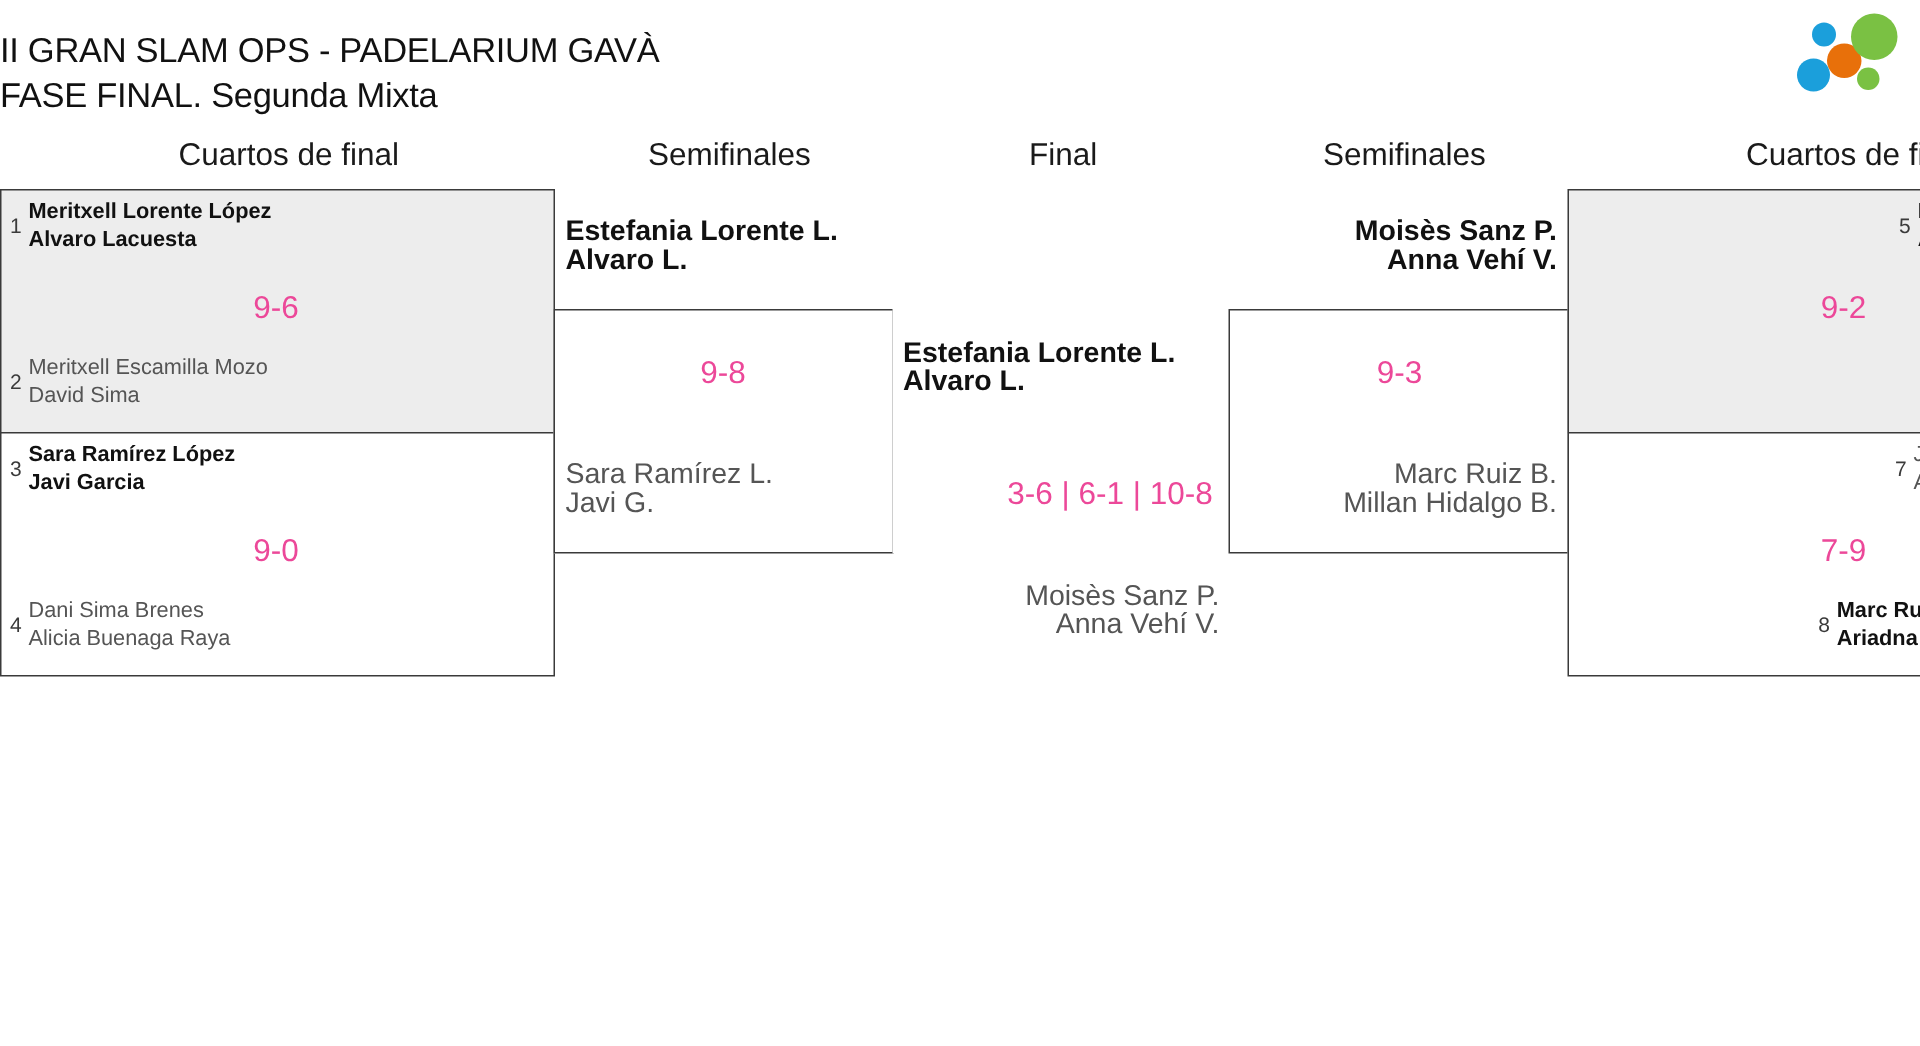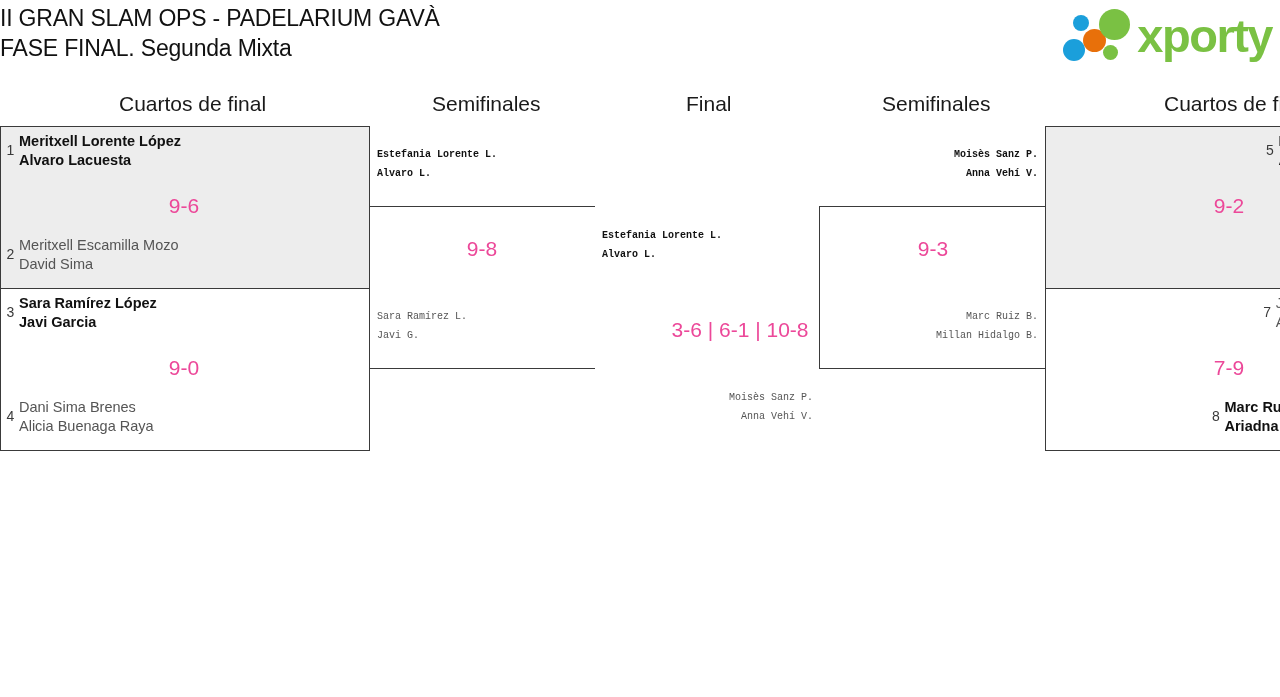--- a/index.html
+++ b/index.html
@@ -17,21 +17,21 @@
 
   
   .page-header {
     position: relative;
     height: 92px;
     padding: 6px 0 0 0;
   }
   .title-block {
     position: absolute;
     left: 0px;
-    top: 3px;
+    top: 18px;
     line-height: 30px;
   }
   .title-line {
     font-size: 23px;
     font-weight: 400;
     letter-spacing: -0.2px;
     white-space: nowrap;
     color: #111111;
   }
   .brand-logo {
@@ -115,24 +115,23 @@
   .score {
     position: absolute;
     font-size: 21px;
     color: #ec4899;
     white-space: nowrap;
   }
 
   
   .advance {
     position: absolute;
-    font-size: 10px;
+    font-size: 19px;
     line-height: 18.5px;
     white-space: nowrap;
-    font-family: Liberation Mono, monospace;
   }
   .advance.winner-txt { font-weight: 700; color: #111111; }
   .advance.loser-txt  { font-weight: 400; color: #555555; }
   .advance.align-right { text-align: right; }
 </style>
 </head>
 <body>
 
 <div class="page-header">
   <div class="title-block">
@@ -141,21 +140,20 @@
   </div>
 
   <div class="brand-logo">
     <div class="brand-dots">
       <span class="dot dot-blue-top"></span>
       <span class="dot dot-orange"></span>
       <span class="dot dot-blue-bot"></span>
       <span class="dot dot-green-big"></span>
       <span class="dot dot-green-sm"></span>
     </div>
-    <span class="brand-word">xporty</span>
   </div>
 </div>
 
 <div class="round-headers">
   <div class="round-header" style="left:119px">Cuartos de final</div>
   <div class="round-header" style="left:432px">Semifinales</div>
   <div class="round-header" style="left:686px">Final</div>
   <div class="round-header" style="left:882px">Semifinales</div>
   <div class="round-header" style="left:1164px">Cuartos de final</div>
 </div>

